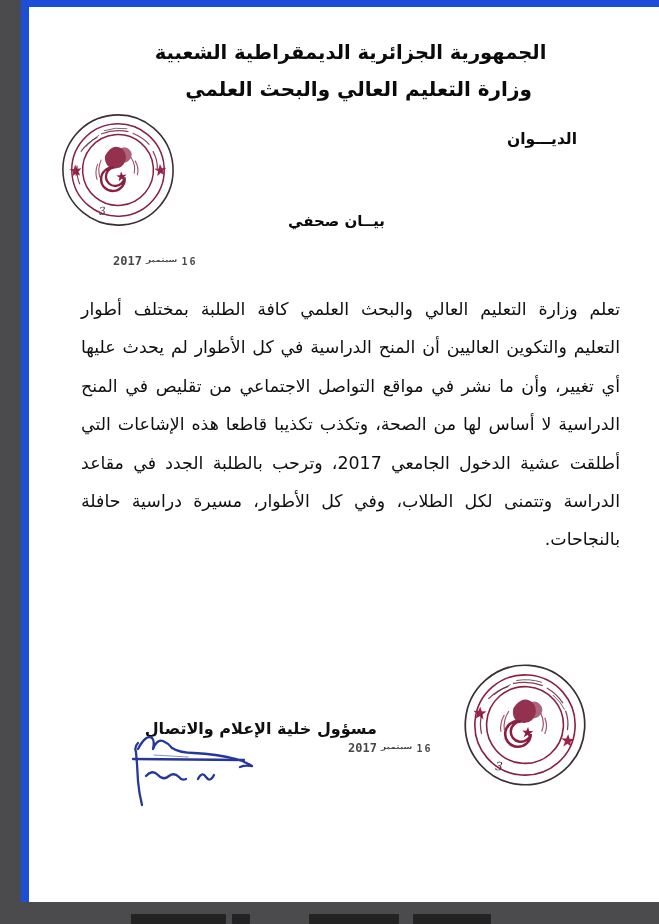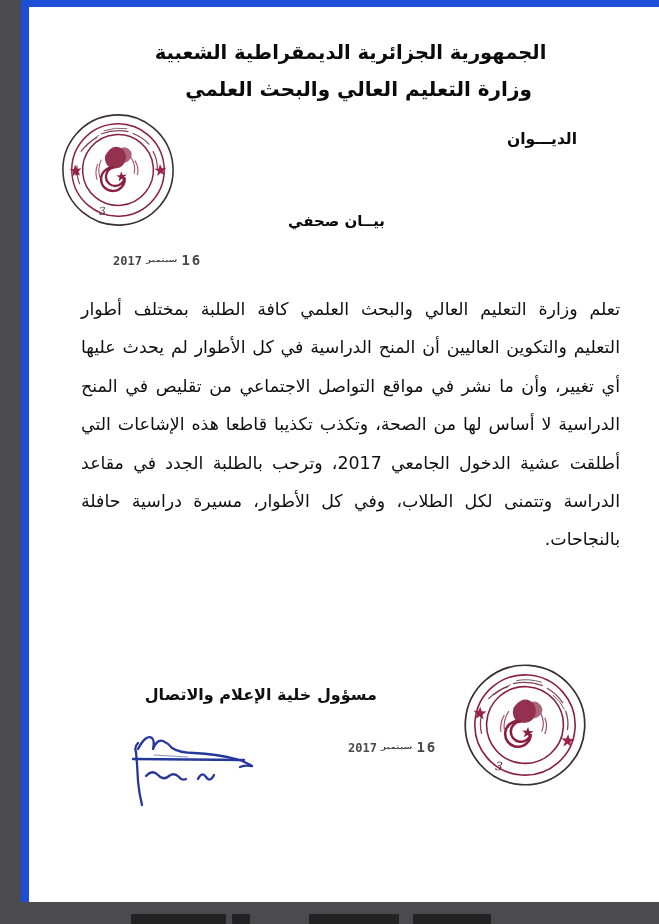--- a/index.html
+++ b/index.html
@@ -110,21 +110,21 @@
     position: absolute;
     direction: rtl;
     color: #2f2f33;
     white-space: nowrap;
     font-family: "DejaVu Sans Mono", "Liberation Mono", monospace;
     opacity: 0.88;
   }
   .date-stamp .d-day {
     font-family: "DejaVu Sans Mono", "Liberation Mono", monospace;
     font-weight: bold;
-    font-size: 14px;
+    font-size: 10px;
     letter-spacing: 2px;
   }
   .date-stamp .d-month {
     font-family: "DejaVu Sans", "Liberation Sans", sans-serif;
     font-size: 9px;
     font-weight: bold;
     transform: scaleY(0.8);
     display: inline-block;
     margin: 0 4px;
     vertical-align: 2px;
@@ -150,21 +150,21 @@
     font-weight: normal;
     font-size: 17.4px;
     line-height: 38.4px;
     color: #101010;
     word-spacing: 1px;
   }
 
   
   .sign-title {
     position: absolute;
-    top: 678px;
+    top: 712px;
     right: 295px;
     direction: rtl;
     font-weight: bold;
     font-size: 16px;
     color: #101010;
     white-space: nowrap;
   }
   #signature-mark {
     position: absolute;
     left: 95px;

